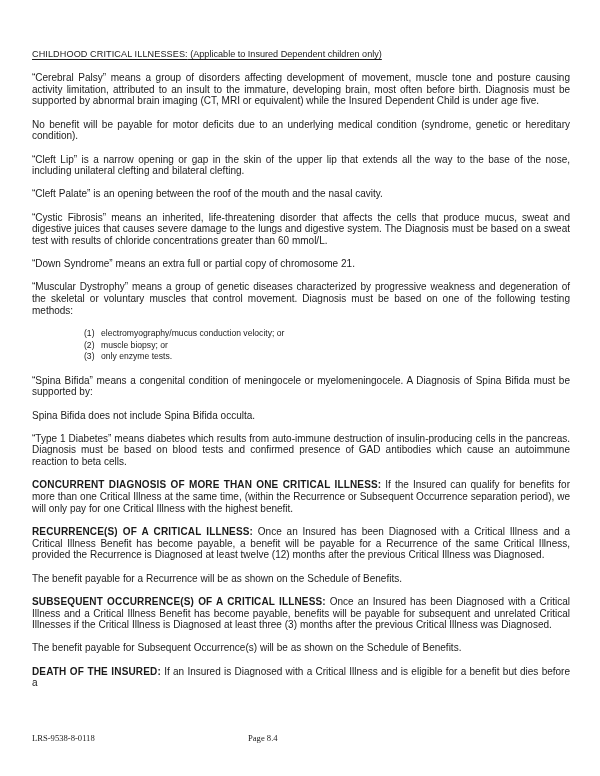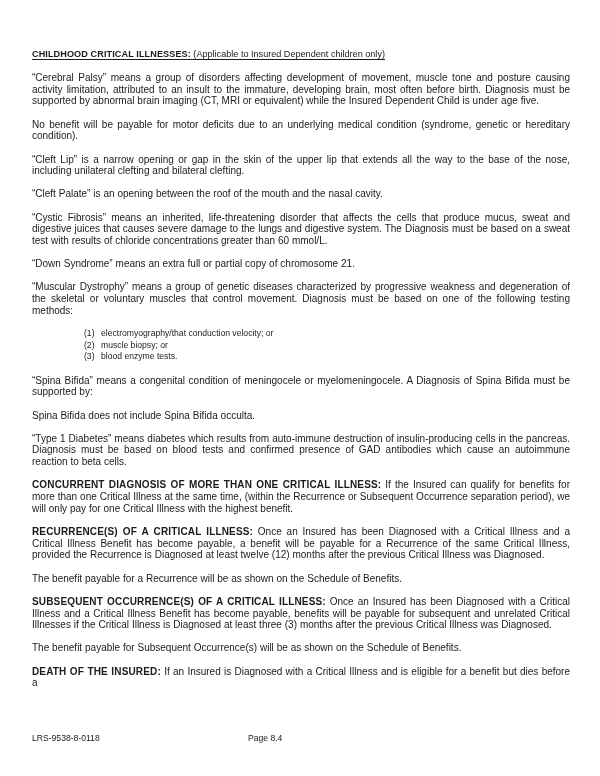--- a/index.html
+++ b/index.html
@@ -26,21 +26,21 @@
     width: 538px;
   }
   .section-heading {
     font-size: 9.1px;
     line-height: 12px;
     margin: 0 0 12px 0;
     text-decoration: underline;
     text-underline-offset: 2px;
   }
   .section-heading .h-bold {
-    font-weight: bold;
+    font-weight: normal;
     letter-spacing: 0.1px;
   }
   .section-heading .h-rest {
     font-weight: normal;
   }
   p.para {
     font-size: 10px;
     line-height: 11.7px;
     text-align: justify;
     margin: 0 0 11.5px 0;
@@ -73,20 +73,21 @@
     position: absolute;
     left: 32px;
     top: 732px;
     width: 538px;
     font-size: 8.6px;
     line-height: 12px;
   }
   .footer-inner {
     position: relative;
     height: 12px;
+    font-family: Liberation Serif, serif;
   }
   .footer .form-no {
     position: absolute;
     left: 0;
     top: 0;
   }
   .footer .page-no {
     position: absolute;
     left: 216px;
     top: 0;
@@ -104,23 +105,23 @@
 
     <p class="para">“Cerebral Palsy” means a group of disorders affecting development of movement, muscle tone and posture causing activity limitation, attributed to an insult to the immature, developing brain, most often before birth.  Diagnosis must be supported by abnormal brain imaging (CT, MRI or equivalent) while the Insured Dependent Child is under age five.</p>
     <p class="para">No benefit will be payable for motor deficits due to an underlying medical condition (syndrome, genetic or hereditary condition).</p>
     <p class="para">“Cleft Lip” is a narrow opening or gap in the skin of the upper lip that extends all the way to the base of the nose, including unilateral clefting and bilateral clefting.</p>
     <p class="para">“Cleft Palate” is an opening between the roof of the mouth and the nasal cavity.</p>
     <p class="para">“Cystic Fibrosis” means an inherited, life-threatening disorder that affects the cells that produce mucus, sweat and digestive juices that causes severe damage to the lungs and digestive system.  The Diagnosis must be based on a sweat test with results of chloride concentrations greater than 60 mmol/L.</p>
     <p class="para">“Down Syndrome” means an extra full or partial copy of chromosome 21.</p>
     <p class="para list-before">“Muscular Dystrophy” means a group of genetic diseases characterized by progressive weakness and degeneration of the skeletal or voluntary muscles that control movement.  Diagnosis must be based on one of the following testing methods:</p>
 
     <ol class="numlist">
-      <li><span class="marker">(1)</span><span>electromyography/that conduction velocity; or</span></li>
+      <li><span class="marker">(1)</span><span>electromyography/mucus conduction velocity; or</span></li>
       <li><span class="marker">(2)</span><span>muscle biopsy; or</span></li>
-      <li><span class="marker">(3)</span><span>blood enzyme tests.</span></li>
+      <li><span class="marker">(3)</span><span>only enzyme tests.</span></li>
     </ol>
 
     <p class="para list-before">“Spina Bifida” means a congenital condition of meningocele or myelomeningocele.  A Diagnosis of Spina Bifida must be supported by:</p>
 
 
     <p class="para">Spina Bifida does not include Spina Bifida occulta.</p>
     <p class="para">“Type 1 Diabetes” means diabetes which results from auto-immune destruction of insulin-producing cells in the pancreas.  Diagnosis must be based on blood tests and confirmed presence of GAD antibodies which cause an autoimmune reaction to beta cells.</p>
 
     <p class="para"><span class="lead">CONCURRENT DIAGNOSIS OF MORE THAN ONE CRITICAL ILLNESS:</span><span>  If the Insured can qualify for benefits for more than one Critical Illness at the same time, (within the Recurrence or Subsequent Occurrence separation period), we will only pay for one Critical Illness with the highest benefit.</span></p>
 

